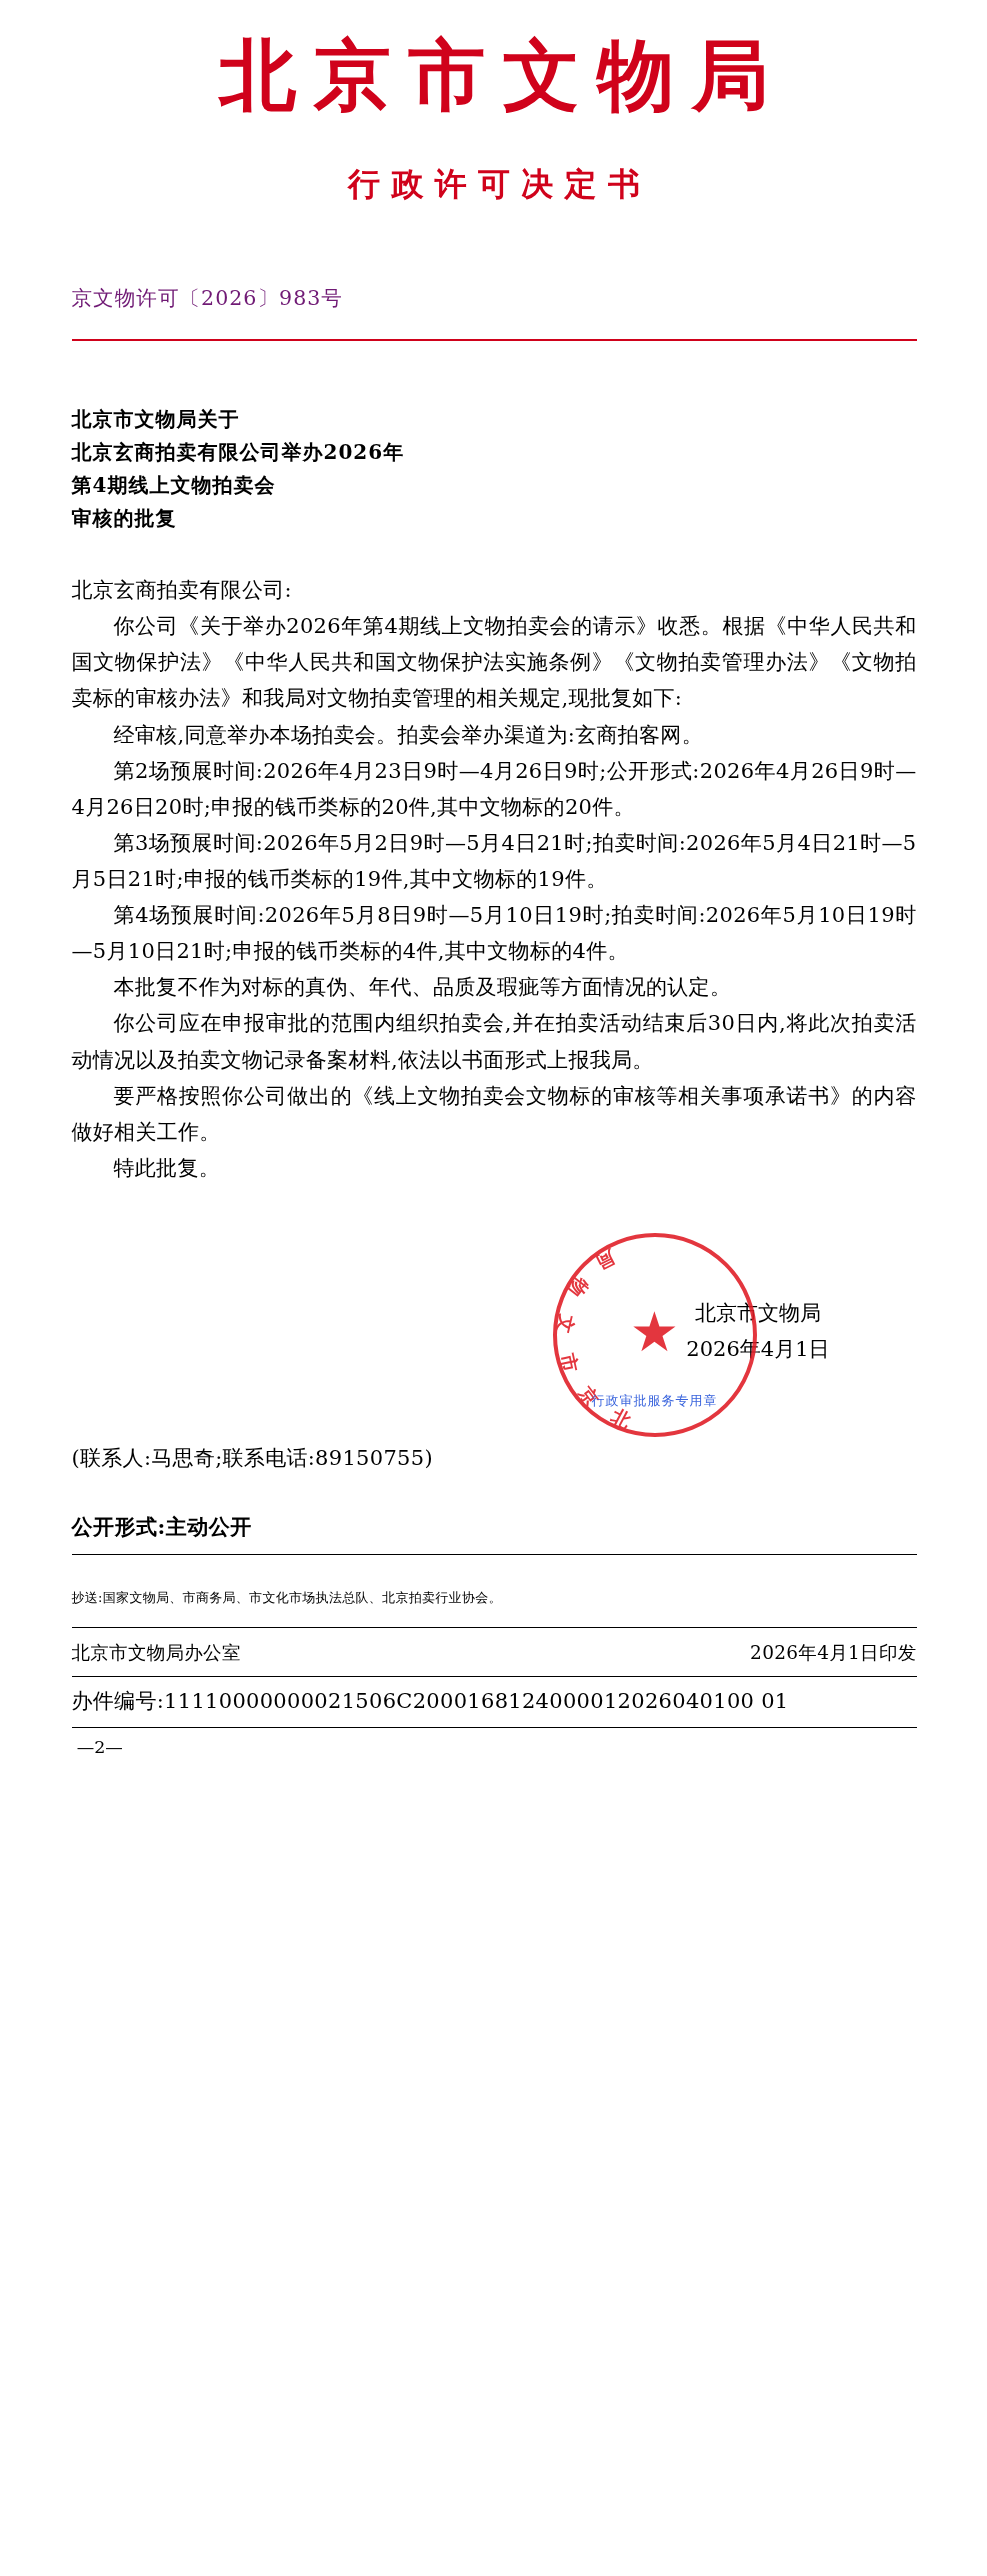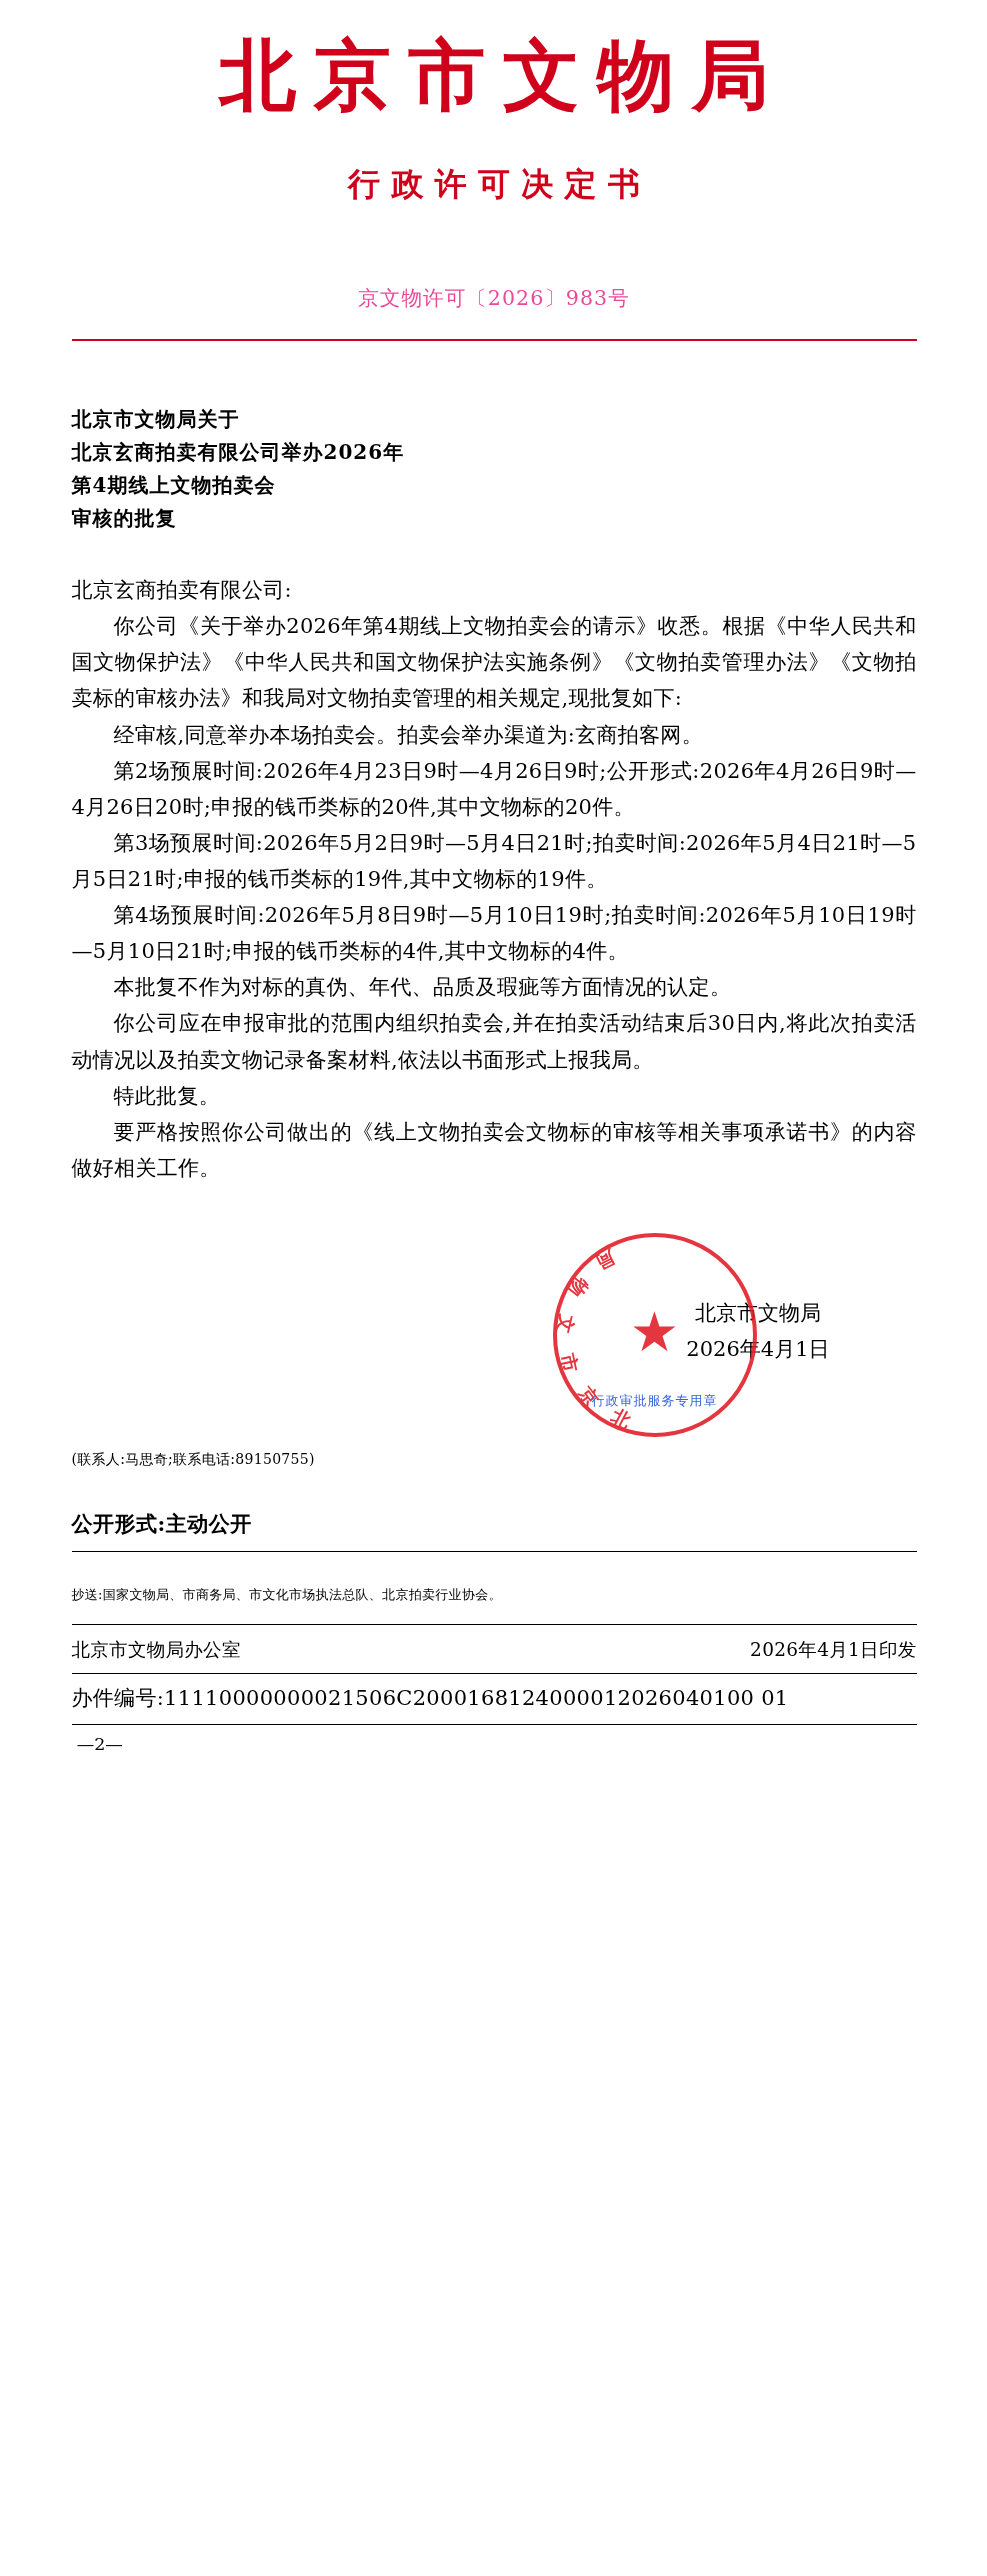--- a/index.html
+++ b/index.html
@@ -46,25 +46,25 @@
     text-align: center;
     color: #d0021b;
     font-weight: bold;
     font-size: 32px;
     letter-spacing: 11.3px;
     text-indent: 11.3px;
     margin-top: 43px;
   }
 
   .doc-number {
-    text-align: center;
+    text-align: left;
     font-size: 20.6px;
     letter-spacing: 1px;
     margin-top: 77px;
-    color: #ec4899;
+    color: #701a75;
   }
 
   .red-rule {
     height: 2.6px;
     background: #d0021b;
     margin-top: 27px;
     margin-bottom: 0;
   }
 
   
@@ -146,22 +146,22 @@
     left: 0;
     right: 0;
     bottom: 23px;
     text-align: center;
     color: #1d4ed8;
     font-size: 13px;
     letter-spacing: 1px;
   }
 
   .contact-line {
-    font-size: 14px;
-    margin-top: 27px;
+    font-size: 21px;
+    margin-top: 20px;
     letter-spacing: 0.3px;
   }
 
   .disclosure {
     font-size: 21px;
     font-weight: bold;
     margin-top: 41px;
     letter-spacing: 0.5px;
   }
 
@@ -239,22 +239,22 @@
 
     <div class="body-text">
       <p>北京玄商拍卖有限公司:</p>
       <p class="indent2">你公司《关于举办2026年第4期线上文物拍卖会的请示》收悉。根据《中华人民共和国文物保护法》《中华人民共和国文物保护法实施条例》《文物拍卖管理办法》《文物拍卖标的审核办法》和我局对文物拍卖管理的相关规定,现批复如下:</p>
       <p class="indent2">经审核,同意举办本场拍卖会。拍卖会举办渠道为:玄商拍客网。</p>
       <p class="indent2">第2场预展时间:2026年4月23日9时—4月26日9时;公开形式:2026年4月26日9时—4月26日20时;申报的钱币类标的20件,其中文物标的20件。</p>
       <p class="indent2">第3场预展时间:2026年5月2日9时—5月4日21时;拍卖时间:2026年5月4日21时—5月5日21时;申报的钱币类标的19件,其中文物标的19件。</p>
       <p class="indent2">第4场预展时间:2026年5月8日9时—5月10日19时;拍卖时间:2026年5月10日19时—5月10日21时;申报的钱币类标的4件,其中文物标的4件。</p>
       <p class="indent2">本批复不作为对标的真伪、年代、品质及瑕疵等方面情况的认定。</p>
       <p class="indent2">你公司应在申报审批的范围内组织拍卖会,并在拍卖活动结束后30日内,将此次拍卖活动情况以及拍卖文物记录备案材料,依法以书面形式上报我局。</p>
+      <p class="indent2">要严格按照你公司做出的《线上文物拍卖会文物标的审核等相关事项承诺书》的内容做好相关工作。</p>
       <p class="indent2">特此批复。</p>
-      <p class="indent2">要严格按照你公司做出的《线上文物拍卖会文物标的审核等相关事项承诺书》的内容做好相关工作。</p>
     </div>
 
     <div class="sign-area">
       <div class="sign-lines">
         <div>北京市文物局</div>
         <div>2026年4月1日</div>
       </div>
       <div class="seal">
         <div class="seal-top-text">
           <span style="transform: rotate(-62deg) translate(-77px, 0) rotate(90deg);">北</span>

